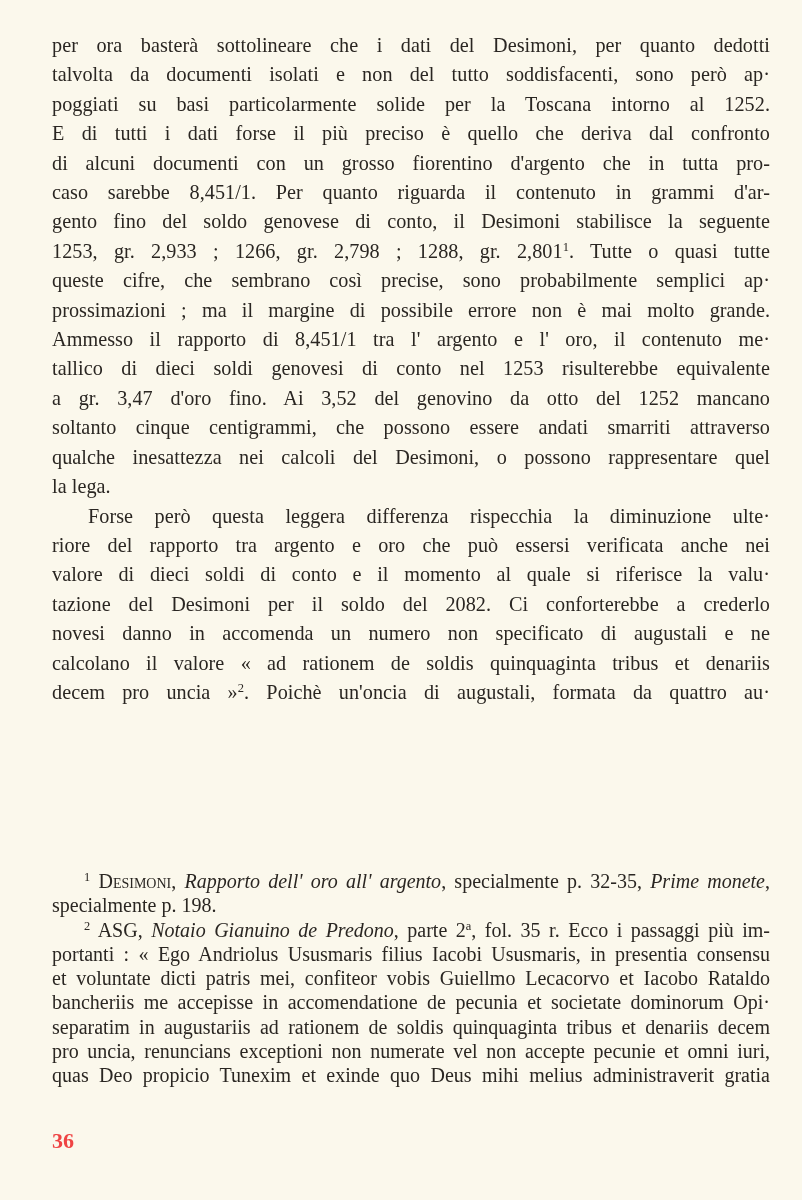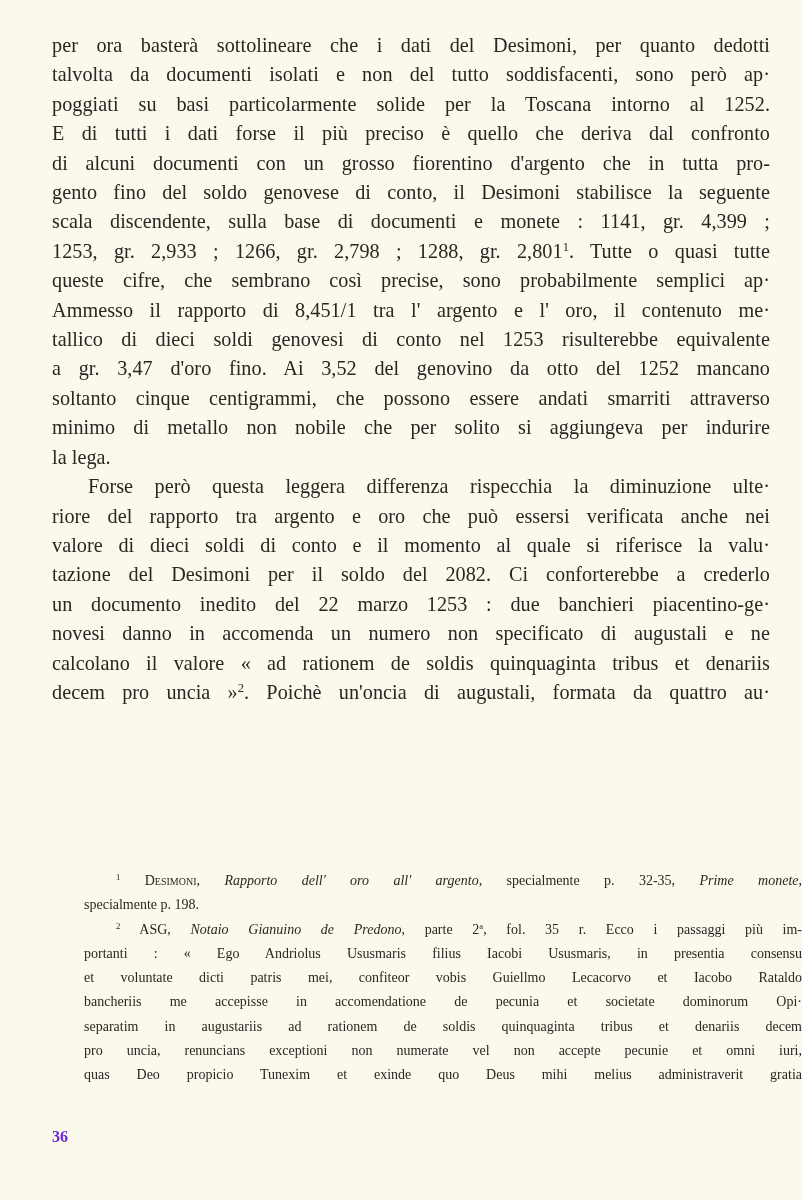--- a/index.html
+++ b/index.html
@@ -16,61 +16,61 @@
   }
   .line {
     display:block; white-space:nowrap;
     text-align:justify; text-align-last:justify;
     letter-spacing:0.05px;
   }
   .line.last { text-align-last:left; }
   .line.indent { padding-left:36px; }
   .footnotes {
     position:absolute; left:52px; top:869px; width:718px;
-    font-size:14px; line-height:24.3px;margin-left:32px;
+    font-size:20px; line-height:24.3px;
   }
   .fn-line {
     display:block; white-space:nowrap;
     text-align:justify; text-align-last:justify;
   }
   .fn-line.last { text-align-last:left; }
   .fn-line.indent { padding-left:32px; }
   sup { font-size:0.62em; line-height:0; vertical-align:0.55em; }
   .sc { font-variant:small-caps; }
   .page-number {
     position:absolute; left:52px; top:1128px;
-    font-size:16px; font-weight:bold; color:#6d28d9;
+    font-size:22px; font-weight:bold; color:#ef4444;
   }
 </style>
 </head>
 <body>
 
 <div class="page">
 
   <div class="body-text">
     <span class="line">per ora basterà sottolineare che i dati del Desimoni, per quanto dedotti</span>
     <span class="line">talvolta da documenti isolati e non del tutto soddisfacenti, sono però ap·</span>
     <span class="line">poggiati su basi particolarmente solide per la Toscana intorno al 1252.</span>
     <span class="line">E di tutti i dati forse il più preciso è quello che deriva dal confronto</span>
     <span class="line">di alcuni documenti con un grosso fiorentino d'argento che in tutta pro-</span>
+    <span class="line">caso sarebbe 8,451/1. Per quanto riguarda il contenuto in grammi d'ar-</span>
     <span class="line">gento fino del soldo genovese di conto, il Desimoni stabilisce la seguente</span>
-    <span class="line">scala discendente, sulla base di documenti e monete : 1141, gr. 4,399 ;</span>
     <span class="line"><span>1253, gr. 2,933 ; 1266, gr. 2,798 ; 1288, gr. 2,801</span><sup>1</sup><span>. Tutte o quasi tutte</span></span>
     <span class="line">queste cifre, che sembrano così precise, sono probabilmente semplici ap·</span>
+    <span class="line">prossimazioni ; ma il margine di possibile errore non è mai molto grande.</span>
     <span class="line">Ammesso il rapporto di 8,451/1 tra l' argento e l' oro, il contenuto me·</span>
     <span class="line">tallico di dieci soldi genovesi di conto nel 1253 risulterebbe equivalente</span>
     <span class="line">a gr. 3,47 d'oro fino. Ai 3,52 del genovino da otto del 1252 mancano</span>
     <span class="line">soltanto cinque centigrammi, che possono essere andati smarriti attraverso</span>
-    <span class="line">minimo di metallo non nobile che per solito si aggiungeva per indurire</span>
+    <span class="line">qualche inesattezza nei calcoli del Desimoni, o possono rappresentare quel</span>
     <span class="line last">la lega.</span>
     <span class="line indent">Forse però questa leggera differenza rispecchia la diminuzione ulte·</span>
     <span class="line">riore del rapporto tra argento e oro che può essersi verificata anche nei</span>
     <span class="line">valore di dieci soldi di conto e il momento al quale si riferisce la valu·</span>
     <span class="line">tazione del Desimoni per il soldo del 2082. Ci conforterebbe a crederlo</span>
-    <span class="line">un documento inedito del 22 marzo 1253 : due banchieri piacentino-ge·</span>
     <span class="line">novesi danno in accomenda un numero non specificato di augustali e ne</span>
     <span class="line">calcolano il valore « ad rationem de soldis quinquaginta tribus et denariis</span>
     <span class="line"><span>decem pro uncia »</span><sup>2</sup><span>. Poichè un'oncia di augustali, formata da quattro au·</span></span>
   </div>
 
   <div class="footnotes">
     <span class="fn-line indent"><sup>1</sup> <span class="sc">Desimoni</span>, <i>Rapporto dell' oro all' argento</i><span>, specialmente p. 32-35, </span><i>Prime monete</i><span>,</span></span>
     <span class="fn-line last">specialmente p. 198.</span>
     <span class="fn-line indent"><sup>2</sup> <span>ASG, </span><i>Notaio Gianuino de Predono</i><span>, parte 2</span><sup>a</sup><span>, fol. 35 r. Ecco i passaggi più im-</span></span>
     <span class="fn-line">portanti : « Ego Andriolus Ususmaris filius Iacobi Ususmaris, in presentia consensu</span>

